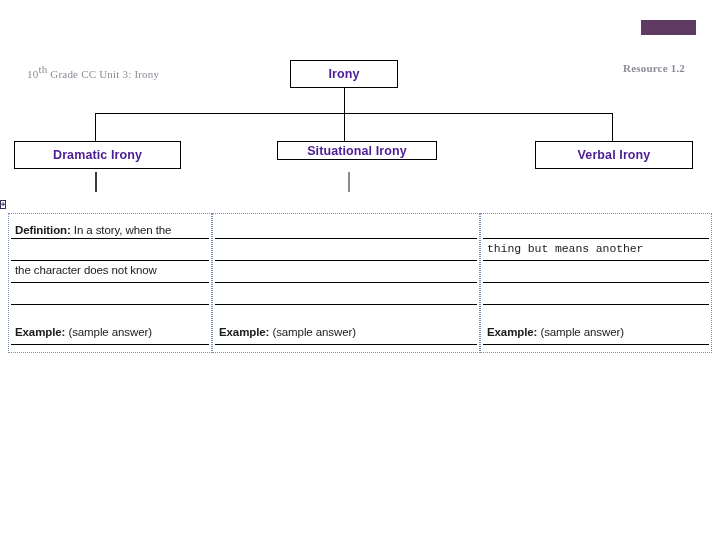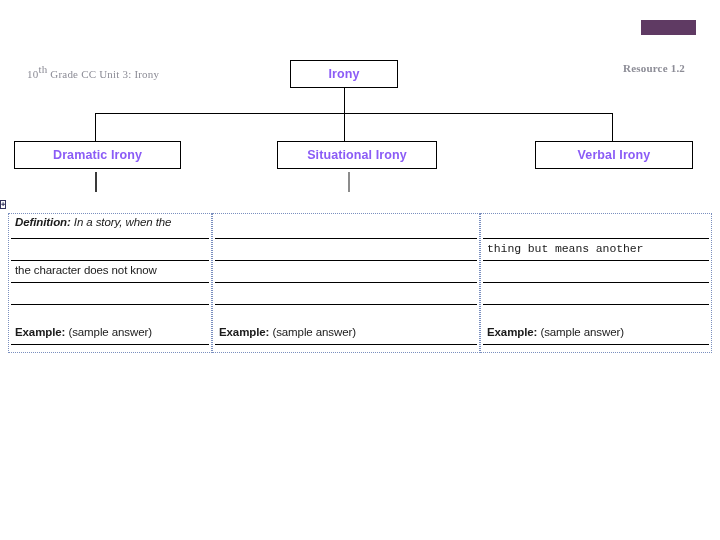--- a/index.html
+++ b/index.html
@@ -45,27 +45,27 @@
   .node {
     position: absolute;
     border: 1.4px solid #000000;
     background: #ffffff;
     display: flex;
     align-items: center;
     justify-content: center;
     font-family: "Liberation Sans", sans-serif;
     font-weight: bold;
     font-size: 12.5px;
-    color: #8b5cf6;
+    color: #4c1d95;
     letter-spacing: .1px;
     box-sizing: border-box;
   }
   .node-root   { left: 290px; top: 60px;  width: 108px; height: 28px; }
   .node-child1 { left: 14px;  top: 141px; width: 167px; height: 28px; }
-  .node-child2 { left: 277px; top: 141px; width: 160px; height: 28px; }
+  .node-child2 { left: 277px; top: 141px; width: 160px; height: 19px; }
   .node-child3 { left: 535px; top: 141px; width: 158px; height: 28px; }
 
   
   .line { position: absolute; background: #000000; }
   .v-root     { left: 344px; top: 88px;  width: 1.3px; height: 53px; }
 
   
   .bus {
     position: absolute;
     left: 95px; top: 113px;
@@ -163,21 +163,21 @@
   </div>
 
   <div class="stub stub-a"></div>
   <div class="stub stub-b"></div>
 
   <div class="handle">✚</div>
 
   <div class="sheet">
 
     <div class="sheet-col col-1">
-      <div class="cell-text" style="top:2px;font-style:italic;">
+      <div class="cell-text" style="top:10px;">
         <b>Definition:</b><span> In a story, when the</span>
       </div>
       <div class="rule" style="top:24px;"></div>
       <div class="rule" style="top:46px;"></div>
       <div class="cell-text" style="top:50px;text-align:right;">the character does not know</div>
       <div class="rule" style="top:68px;"></div>
       <div class="cell-text" style="top:72px;"></div>
       <div class="rule" style="top:90px;"></div>
       <div class="cell-text" style="top:112px;">
         <b>Example:</b><span>  (sample answer)</span>

